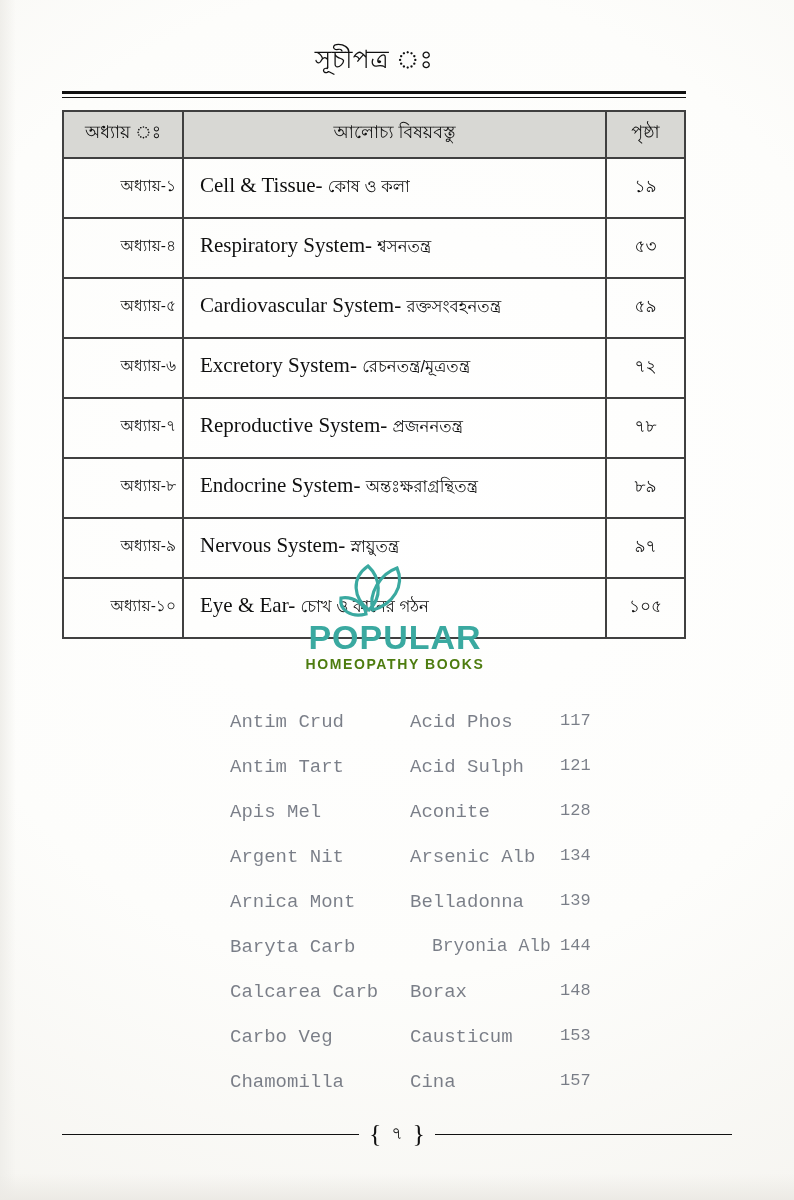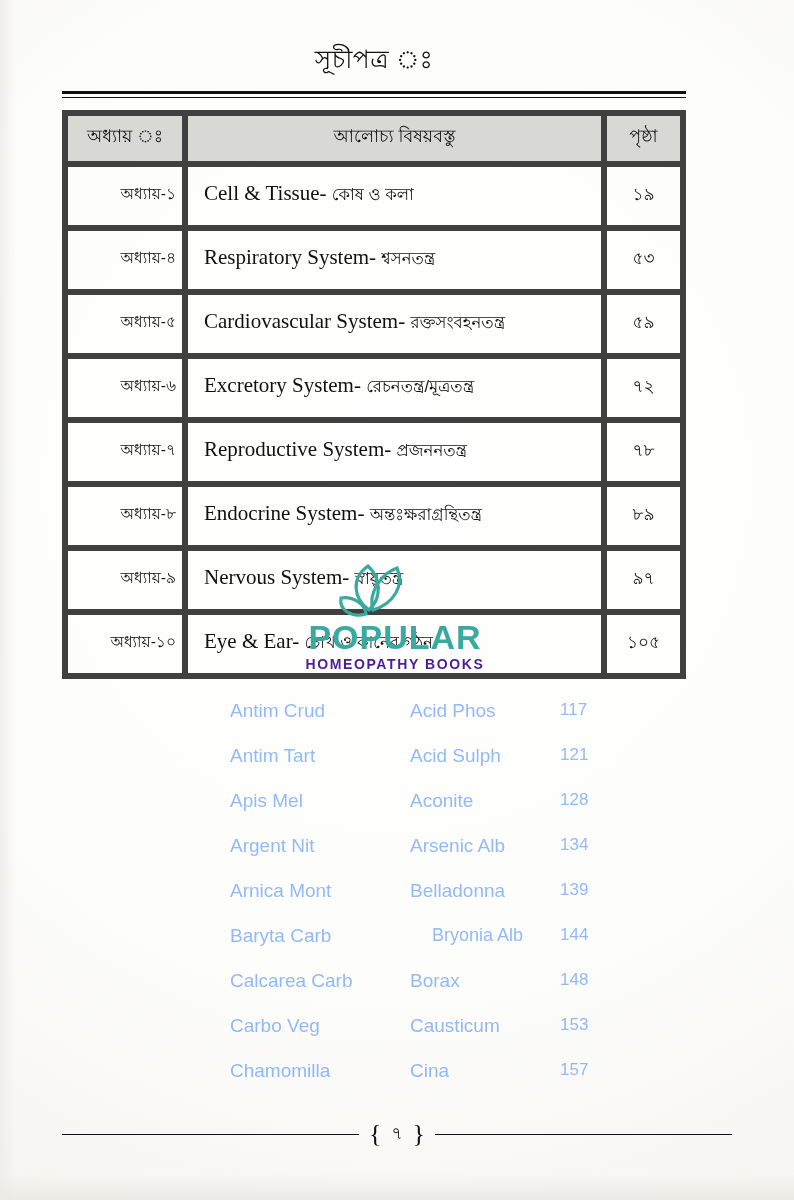--- a/index.html
+++ b/index.html
@@ -39,26 +39,27 @@
   .content {
     position: absolute;
     left: 62px;
     top: 40px;
     width: 624px;
   }
 
   
   .ghost {
     position: absolute;
-    color: #3b82f6;
-    font-family: Liberation Sans, sans-serif;
+    color: #0f172a;
+    font-family: Liberation Mono, monospace;
     opacity: .55;
     white-space: nowrap;
     pointer-events: none;
     user-select: none;
+    margin-top: 11px;
   }
 
   
   .doc-title {
     text-align: center;
     font-size: 25px;
     letter-spacing: .5px;
     padding-bottom: 6px;
     font-family: "Liberation Sans", sans-serif;
     font-weight: 400;
@@ -87,21 +88,21 @@
 
   
   table.toc {
     margin-top: 12px;
     width: 100%;
     border-collapse: collapse;
     table-layout: fixed;
     background: transparent;
   }
   table.toc th, table.toc td {
-    border: 6px solid #404040;
+    border: 2px solid #404040;
     vertical-align: middle;
   }
   table.toc thead th {
     background: #d8d8d4;
     font-weight: 400;
     font-family: "Liberation Sans", sans-serif;
     font-size: 17.5px;
     padding: 7px 4px 9px;
     text-align: center;
   }
@@ -153,21 +154,21 @@
     letter-spacing: 1px;
     color: #3aa9a0;
     line-height: 1;
     margin-top: -4px;
   }
   .wm-text2 {
     font-family: "Liberation Sans", sans-serif;
     font-size: 14px;
     font-weight: bold;
     letter-spacing: 1.6px;
-    color: #4c1d95;
+    color: #4d7c0f;
     margin-top: 2px;
   }
 
   
   .footer {
     position: absolute;
     left: 62px;
     right: 62px;
     bottom: 52px;
     display: flex;

